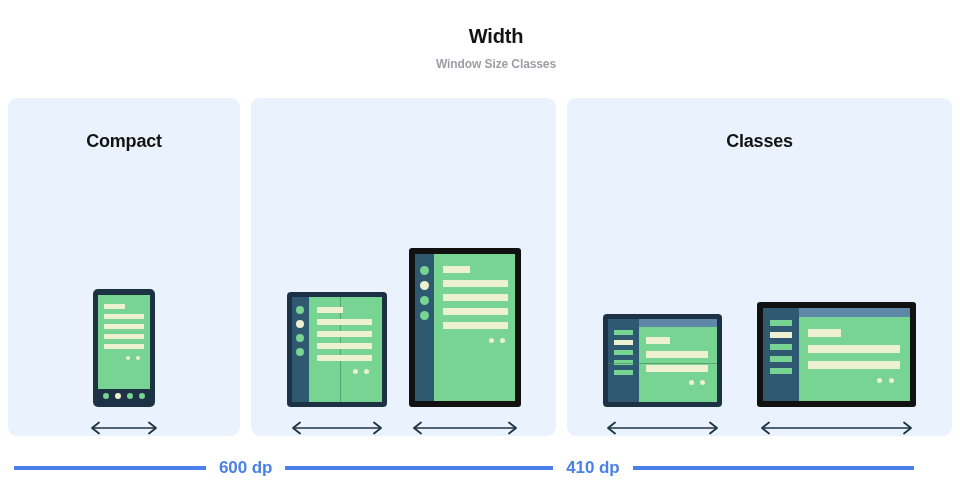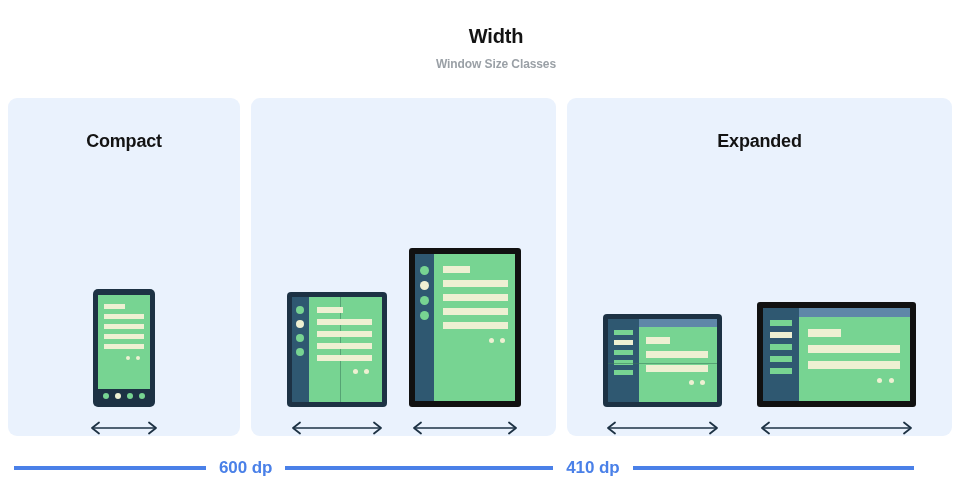--- a/index.html
+++ b/index.html
@@ -296,21 +296,21 @@
               <polyline points="11,2.5 4,8 11,13.5" fill="none" stroke="#1d3244" stroke-width="1.8" stroke-linecap="round" stroke-linejoin="round"></polyline>
               <polyline points="99,2.5 106,8 99,13.5" fill="none" stroke="#1d3244" stroke-width="1.8" stroke-linecap="round" stroke-linejoin="round"></polyline>
             </svg>
           </div>
 
         </div>
       </div>
     </div>
 
     <div class="panel panel-expanded">
-      <div class="panel-title">Expanded</div>
+      <div class="panel-title">Classes</div>
       <div class="devices">
         <div class="device-group" style="gap:35px;">
 
           <div class="device-cell">
             <div class="frame" style="width:119px;height:93px;border-radius:4px;">
               <div class="screen" style="left:5px;top:5px;width:109px;height:83px;">
                 <div class="rail" style="width:31px;">
                   <div class="railbar" style="left:6px;top:11px;width:19px;height:5px;"></div>
                   <div class="railbar cream" style="left:6px;top:21px;width:19px;height:5px;"></div>
                   <div class="railbar" style="left:6px;top:31px;width:19px;height:5px;"></div>

